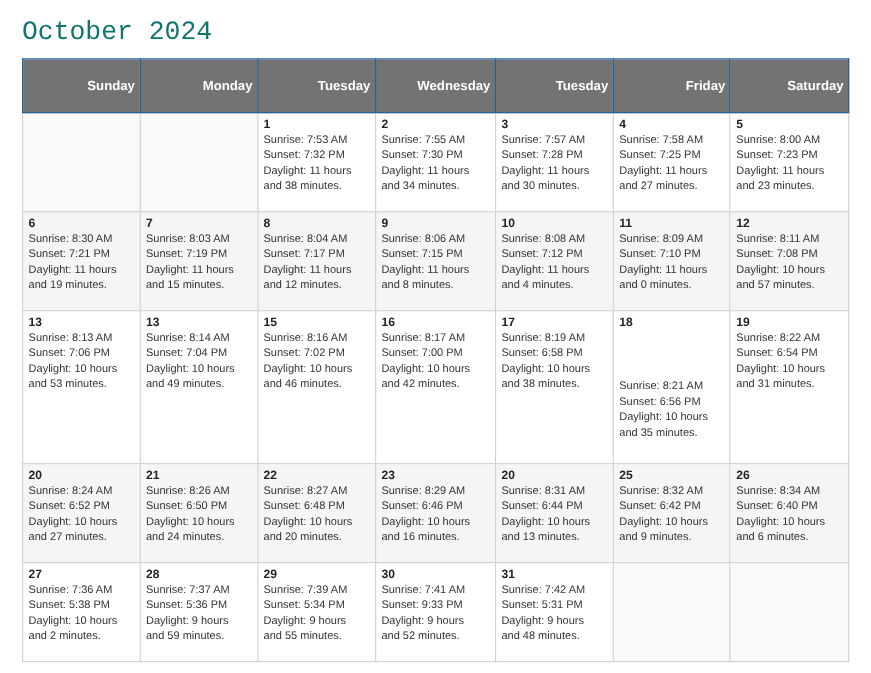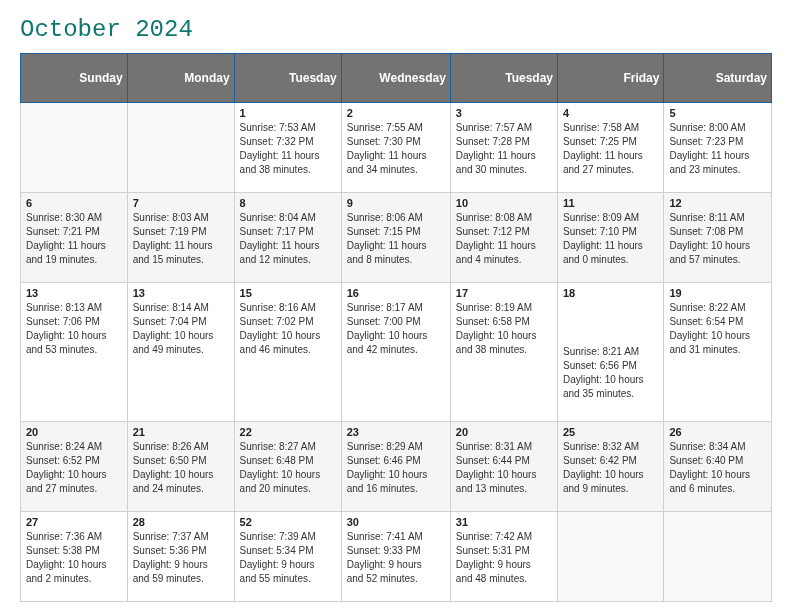--- a/index.html
+++ b/index.html
@@ -315,21 +315,21 @@
 and 2 minutes.</div>
           </td>
           <td>
             <div class="day-num">28</div>
             <div class="day-info" style="white-space: pre-line;">Sunrise: 7:37 AM
 Sunset: 5:36 PM
 Daylight: 9 hours
 and 59 minutes.</div>
           </td>
           <td>
-            <div class="day-num">52</div>
+            <div class="day-num">29</div>
             <div class="day-info" style="white-space: pre-line;">Sunrise: 7:39 AM
 Sunset: 5:34 PM
 Daylight: 9 hours
 and 55 minutes.</div>
           </td>
           <td>
             <div class="day-num">30</div>
             <div class="day-info" style="white-space: pre-line;">Sunrise: 7:41 AM
 Sunset: 9:33 PM
 Daylight: 9 hours

